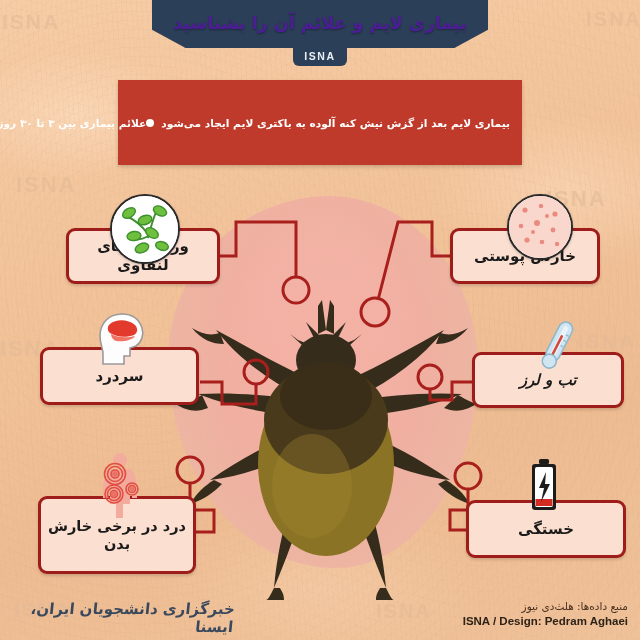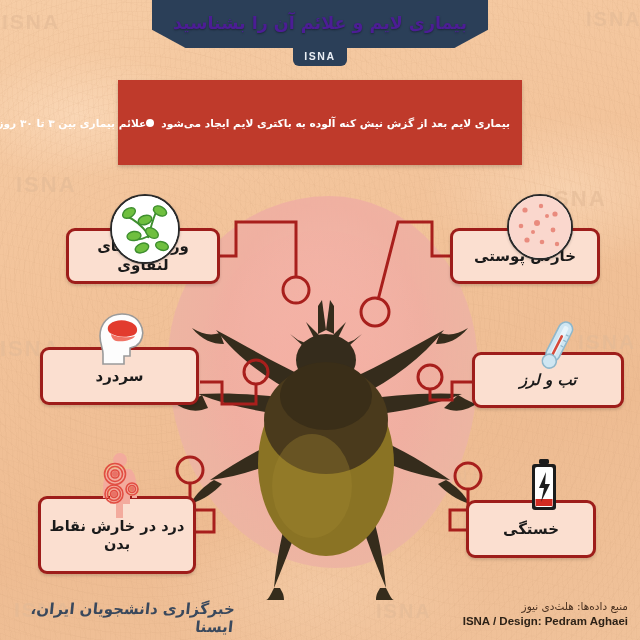--- a/index.html
+++ b/index.html
@@ -76,21 +76,21 @@
     color:#1a1a1a;font-weight:bold;box-sizing:border-box;
     box-shadow:0 2px 3px rgba(0,0,0,.14);}
   .card .lbl{font-size:15px;line-height:1.25;padding:0 6px;}
   .card.two .lbl{font-size:14.5px;}
 
   .c-lymph {left:66px; top:228px; width:154px;height:56px;}
   .c-itch  {left:450px;top:228px; width:150px;height:56px;}
   .c-head  {left:40px; top:347px; width:159px;height:58px;}
   .c-fever {left:472px;top:352px; width:152px;height:56px;font-style:italic;}
   .c-pain  {left:38px; top:496px; width:158px;height:78px;}
-  .c-fatig {left:466px;top:500px; width:130px;height:58px;}
+  .c-fatig {left:466px;top:500px; width:160px;height:58px;}
 
   
   .ibubble{position:absolute;border-radius:50%;background:#ffffff;border:2px solid #2a2a2a;
     overflow:hidden;box-shadow:0 1px 3px rgba(0,0,0,.2);}
   .icon-plain{position:absolute;}
 
   
   .foot-right{position:absolute;right:12px;top:600px;text-align:right;color:#3d2a1b;}
   .foot-src{font-size:10.5px;font-weight:normal;color:#4a3120;}
   .foot-credit{font-size:11.5px;font-weight:bold;color:#2d2217;margin-top:3px;
@@ -272,21 +272,21 @@
         <g stroke="#8fb7cb" stroke-width="1.2">
           <line x1="24" y1="14" x2="27" y2="14"></line>
           <line x1="24" y1="20" x2="27" y2="20"></line>
           <line x1="24" y1="26" x2="27" y2="26"></line>
         </g>
       </g>
     </svg>
   </div>
 
   <div class="card c-pain two">
-    <span class="lbl">درد در خارش نقاط بدن</span>
+    <span class="lbl">درد در برخی خارش بدن</span>
   </div>
   <div class="icon-plain" style="left:92px;top:452px;width:56px;height:66px;">
     <svg viewBox="0 0 56 66" width="56" height="66">
       <g fill="#f3ab9d">
         <circle cx="28" cy="8" r="7"></circle>
         <path d="M18 17 C14 19 12 26 11 34 L11 46 L16 46 L16 34 L18 34 L18 52 L24 52 L24 66 L31 66 L31 52 L38 52 L38 34 L40 34 L40 46 L45 46 L45 34 C44 26 42 19 38 17 Z"></path>
       </g>
       <g fill="none" stroke="#e0453a" stroke-width="1.6" opacity=".9">
         <circle cx="23" cy="22" r="4"></circle>
           <circle cx="23" cy="22" r="7.5"></circle>

